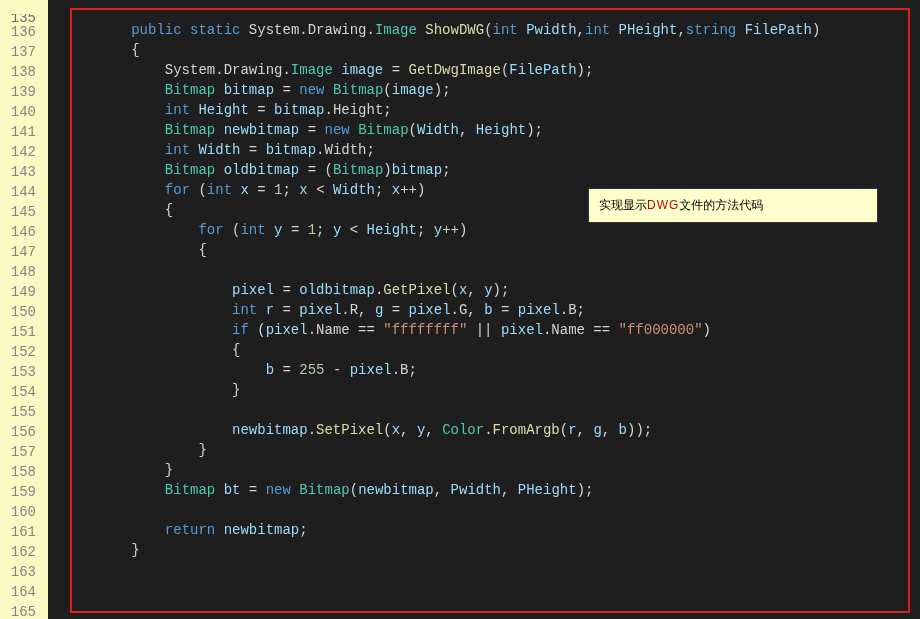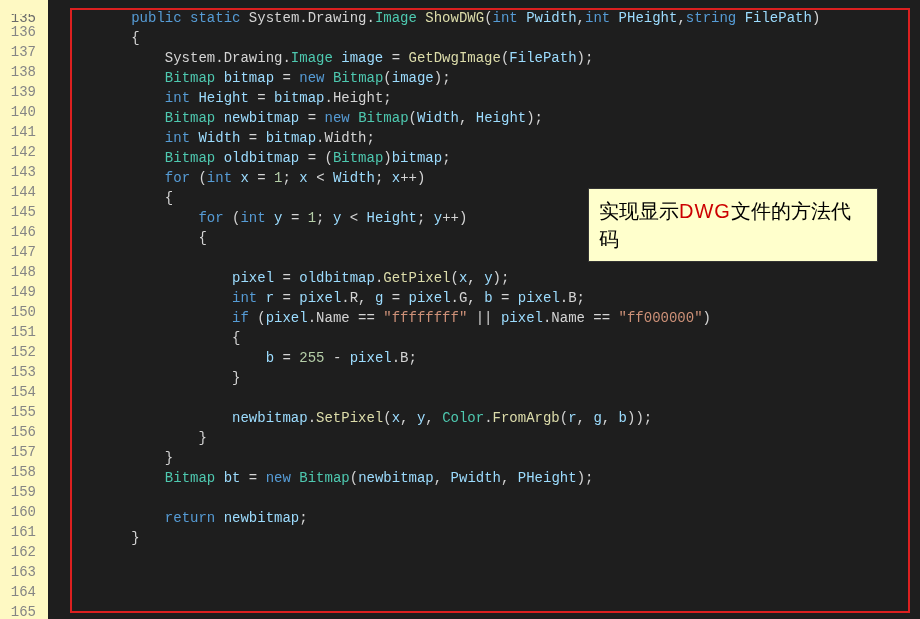--- a/index.html
+++ b/index.html
@@ -47,21 +47,21 @@
     .red-border {
       position: absolute;
       left: 22px;
       top: 8px;
       right: 10px;
       bottom: 6px;
       border: 2px solid #dc2020;
       pointer-events: none;
     }
     .code-lines {
-      padding-top: 0;
+      padding-top: 12px;
     }
     .code-line {
       height: 20px;
       line-height: 20px;
       white-space: pre;
       font-family: Consolas, 'Courier New', monospace;
     }
     .code-line:first-child {
       height: 8px;
       line-height: 8px;
@@ -75,21 +75,21 @@
     .ident { color: #9cdcfe; }
     .annotation {
       position: absolute;
       right: 42px;
       top: 188px;
       width: 290px;
       background: #ffffcc;
       border: 1px solid #333;
       padding: 8px 10px;
       font-family: "Microsoft YaHei", sans-serif;
-      font-size: 20px;
+      font-size: 12px;
       color: #000;
       line-height: 1.4;
     }
     .annotation .dwg { color: #cc0000; font-weight: normal; letter-spacing: 1px; }
   </style>
 </head>
 <body>
 
 <div class="editor">
   <div class="gutter">

